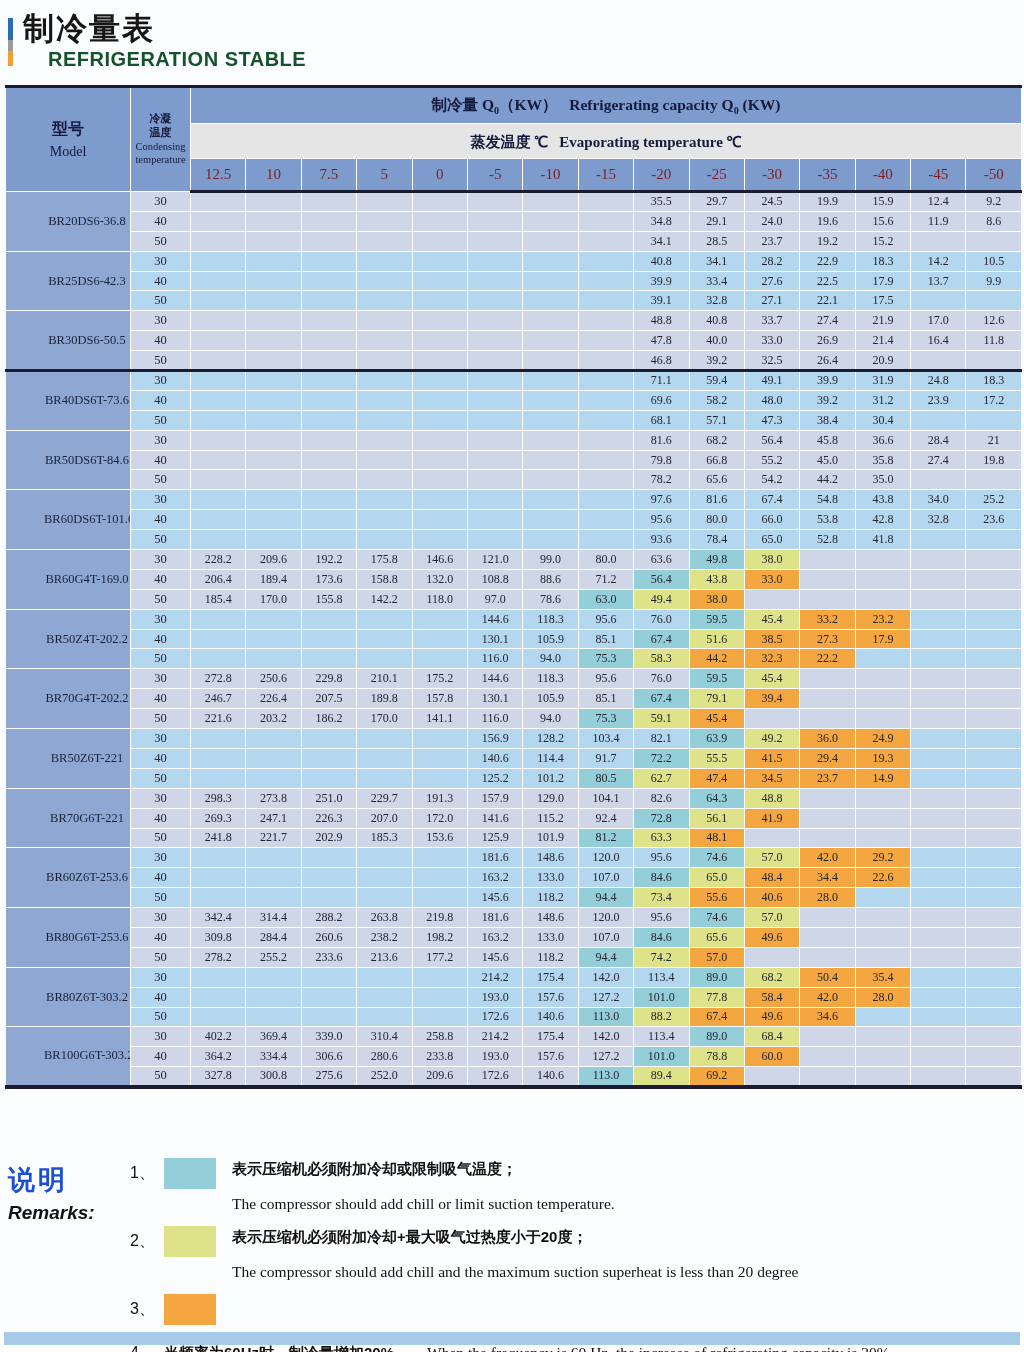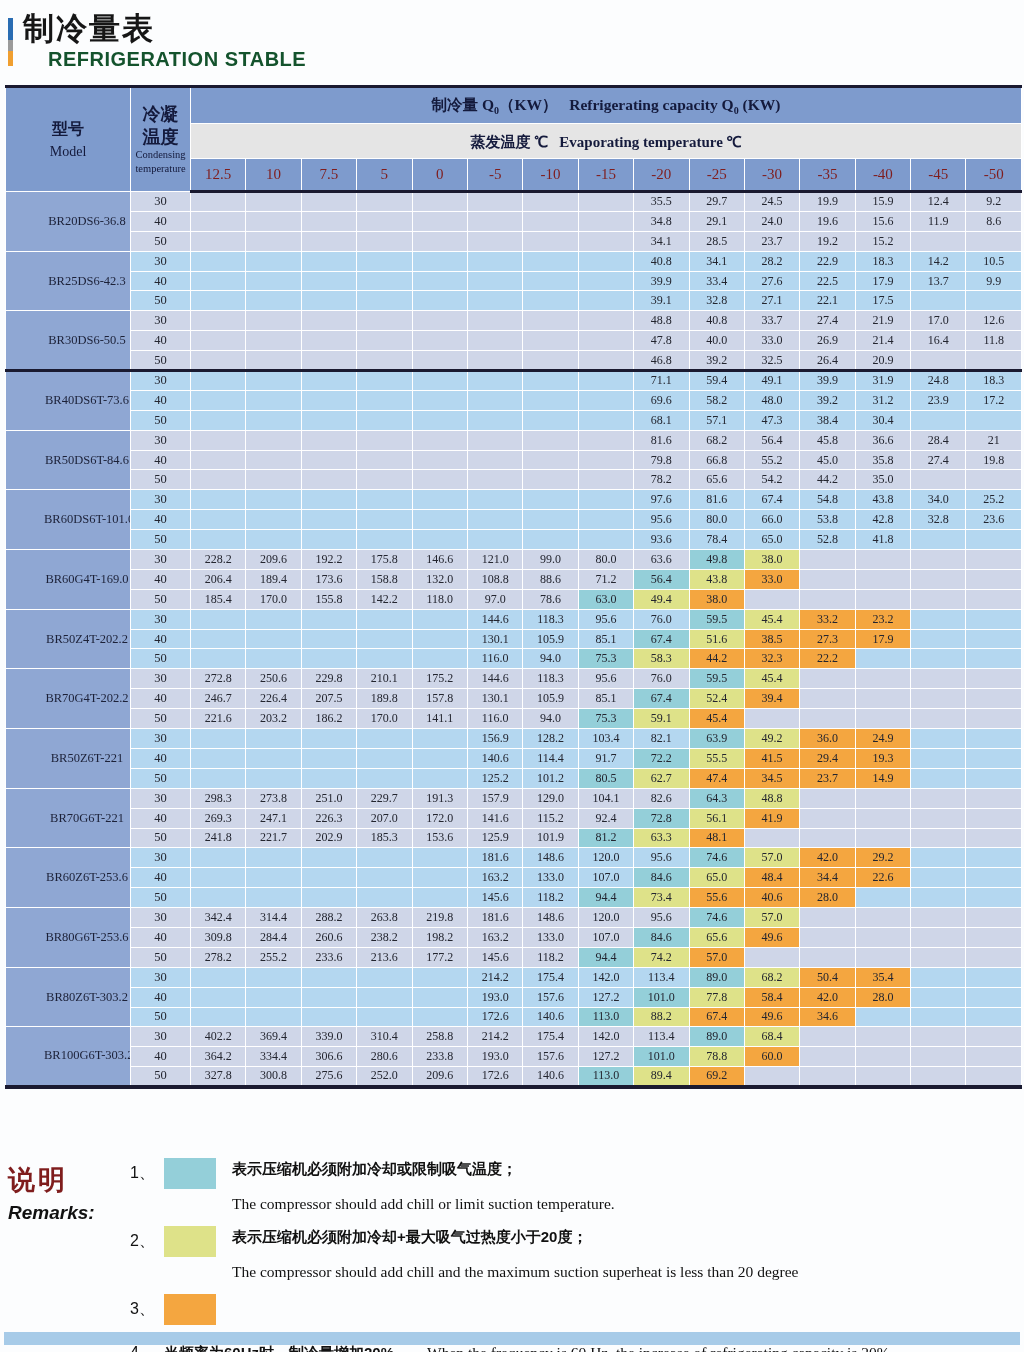--- a/index.html
+++ b/index.html
@@ -27,21 +27,21 @@
   }
   .cap-table th, .cap-table td {
     border:1px solid #ffffff; text-align:center; vertical-align:middle;
     overflow:hidden; white-space:nowrap;
   }
   thead th { background:#7e9bcd; color:#141a3c; }
   th.model-h { width:125px; }
   th.cond-h  { width:60px; }
   th.model-h .cn { font-size:16px; font-weight:bold; }
   th.model-h .en { font-size:14px; font-weight:normal; font-family:"Liberation Serif", serif; margin-top:4px; }
-  th.cond-h .cn { font-size:18px; font-weight:bold; line-height:1.25; }
+  th.cond-h .cn { font-size:11px; font-weight:bold; line-height:1.25; }
   th.cond-h .en { font-size:10.5px; font-weight:normal; font-family:"Liberation Serif", serif; line-height:1.3; }
   th.cap-h {
     height:37px; font-size:15.5px; font-weight:bold; white-space:pre;
     font-family:"Liberation Serif", serif;
   }
   th.cap-h sub { font-size:10px; }
   th.evap-h {
     height:35px; background:#e5e5e5; font-size:15px; font-weight:bold; white-space:pre;
     font-family:"Liberation Serif", serif;
   }
@@ -60,21 +60,21 @@
   tbody td.model { background:#8fa7d3 !important; font-size:12.5px; color:#1c2138;padding-left:38px; }
   tbody td.cond  { font-size:12.5px; }
   tbody td.c-t { background:#94cfd9 !important; }
   tbody td.c-y { background:#dee289 !important; }
   tbody td.c-o { background:#f4a640 !important; }
   tbody tr.sep > td { border-top:3px solid #1a1a30; }
 
   
   .remarks { position:absolute; left:0; top:1158px; width:1024px; }
   .remarks-heading { position:absolute; left:8px; top:4px; width:120px; }
-  .remarks-heading .cn { font-size:27px; font-weight:bold; color:#7f1d1d; letter-spacing:3px; }
+  .remarks-heading .cn { font-size:27px; font-weight:bold; color:#1d4ed8; letter-spacing:3px; }
   .remarks-heading .en { font-size:19px; font-weight:bold; font-style:italic; color:#111; margin-top:4px; }
   .remark-items { position:absolute; left:130px; top:0; width:890px; }
   .remark-item { display:flex; align-items:flex-start; margin-bottom:13px; }
   .remark-item .num { width:34px; font-size:16px; color:#111; padding-top:5px; flex:none; }
   .remark-item .swatch { width:52px; height:31px; margin-right:16px; flex:none; }
   .remark-item .texts { padding-top:2px; }
   .remark-item .cn-line { font-size:15px; font-weight:bold; color:#111; }
   .remark-item .en-line { font-size:15.5px; font-family:"Liberation Serif", serif; color:#111; margin-top:16px; }
   .remark-item.inline .texts { display:flex; flex-direction:row; align-items:baseline; padding-top:7px; }
   .remark-item.inline .en-line { margin-top:0; margin-left:18px; }
@@ -618,21 +618,21 @@
           <td class="cond">40</td>
           <td>246.7</td>
           <td>226.4</td>
           <td>207.5</td>
           <td>189.8</td>
           <td>157.8</td>
           <td>130.1</td>
           <td>105.9</td>
           <td>85.1</td>
           <td class="c-t">67.4</td>
-          <td class="c-y">52.4</td>
+          <td class="c-y">79.1</td>
           <td class="c-o">39.4</td>
           <td></td>
           <td></td>
           <td></td>
           <td></td>
         </tr>
         <tr class="odd">
           <td class="cond">50</td>
           <td>221.6</td>
           <td>203.2</td>

